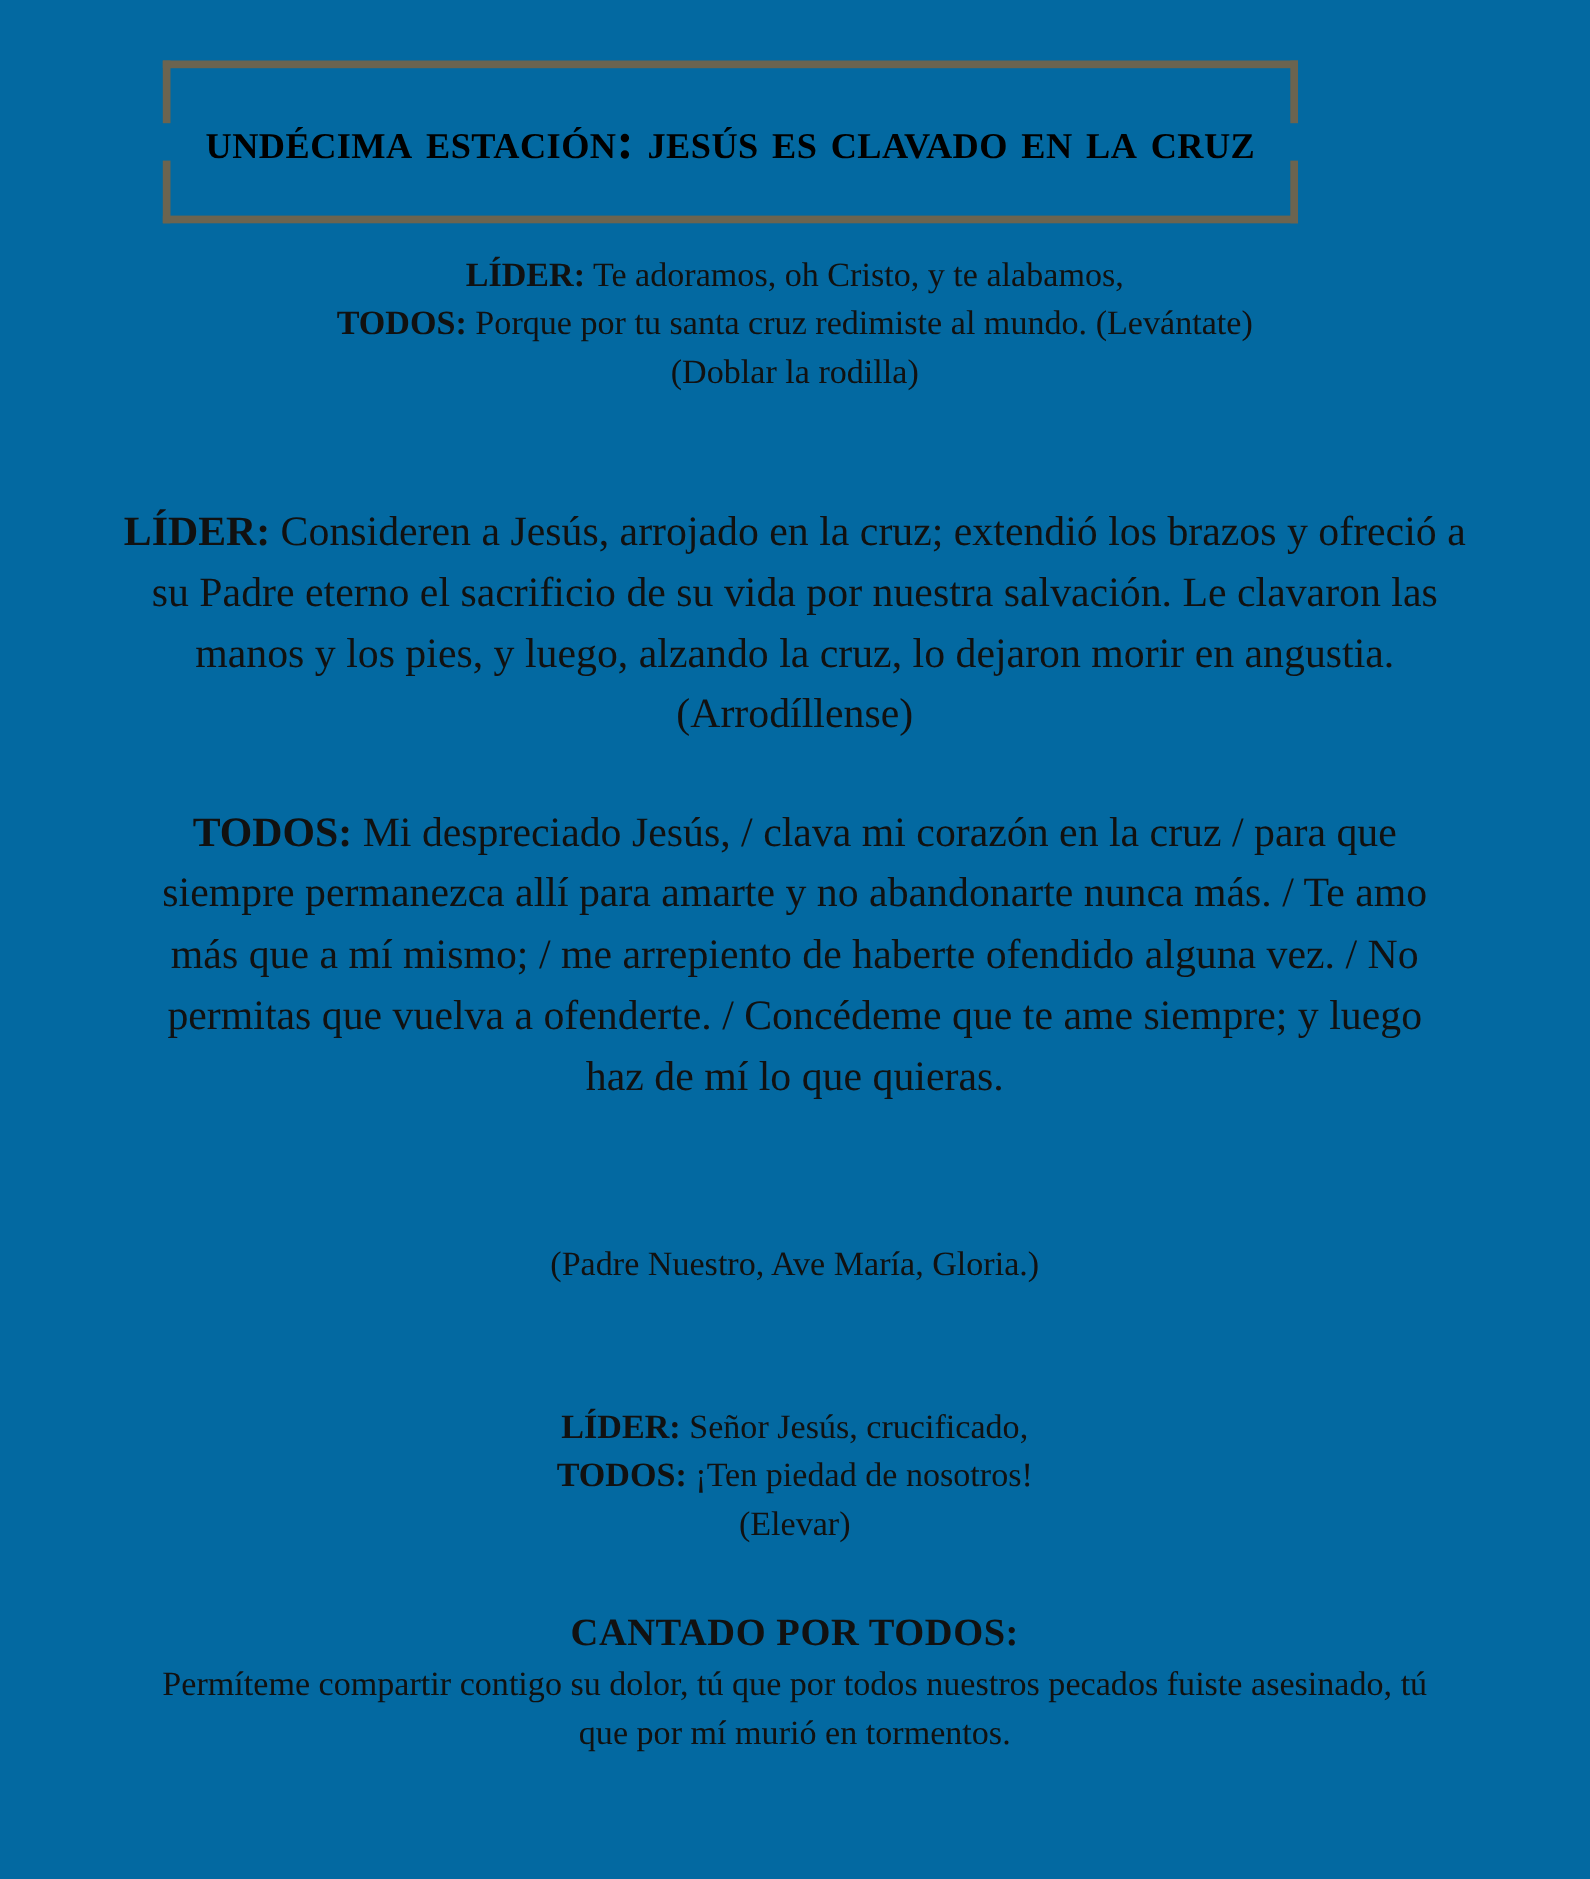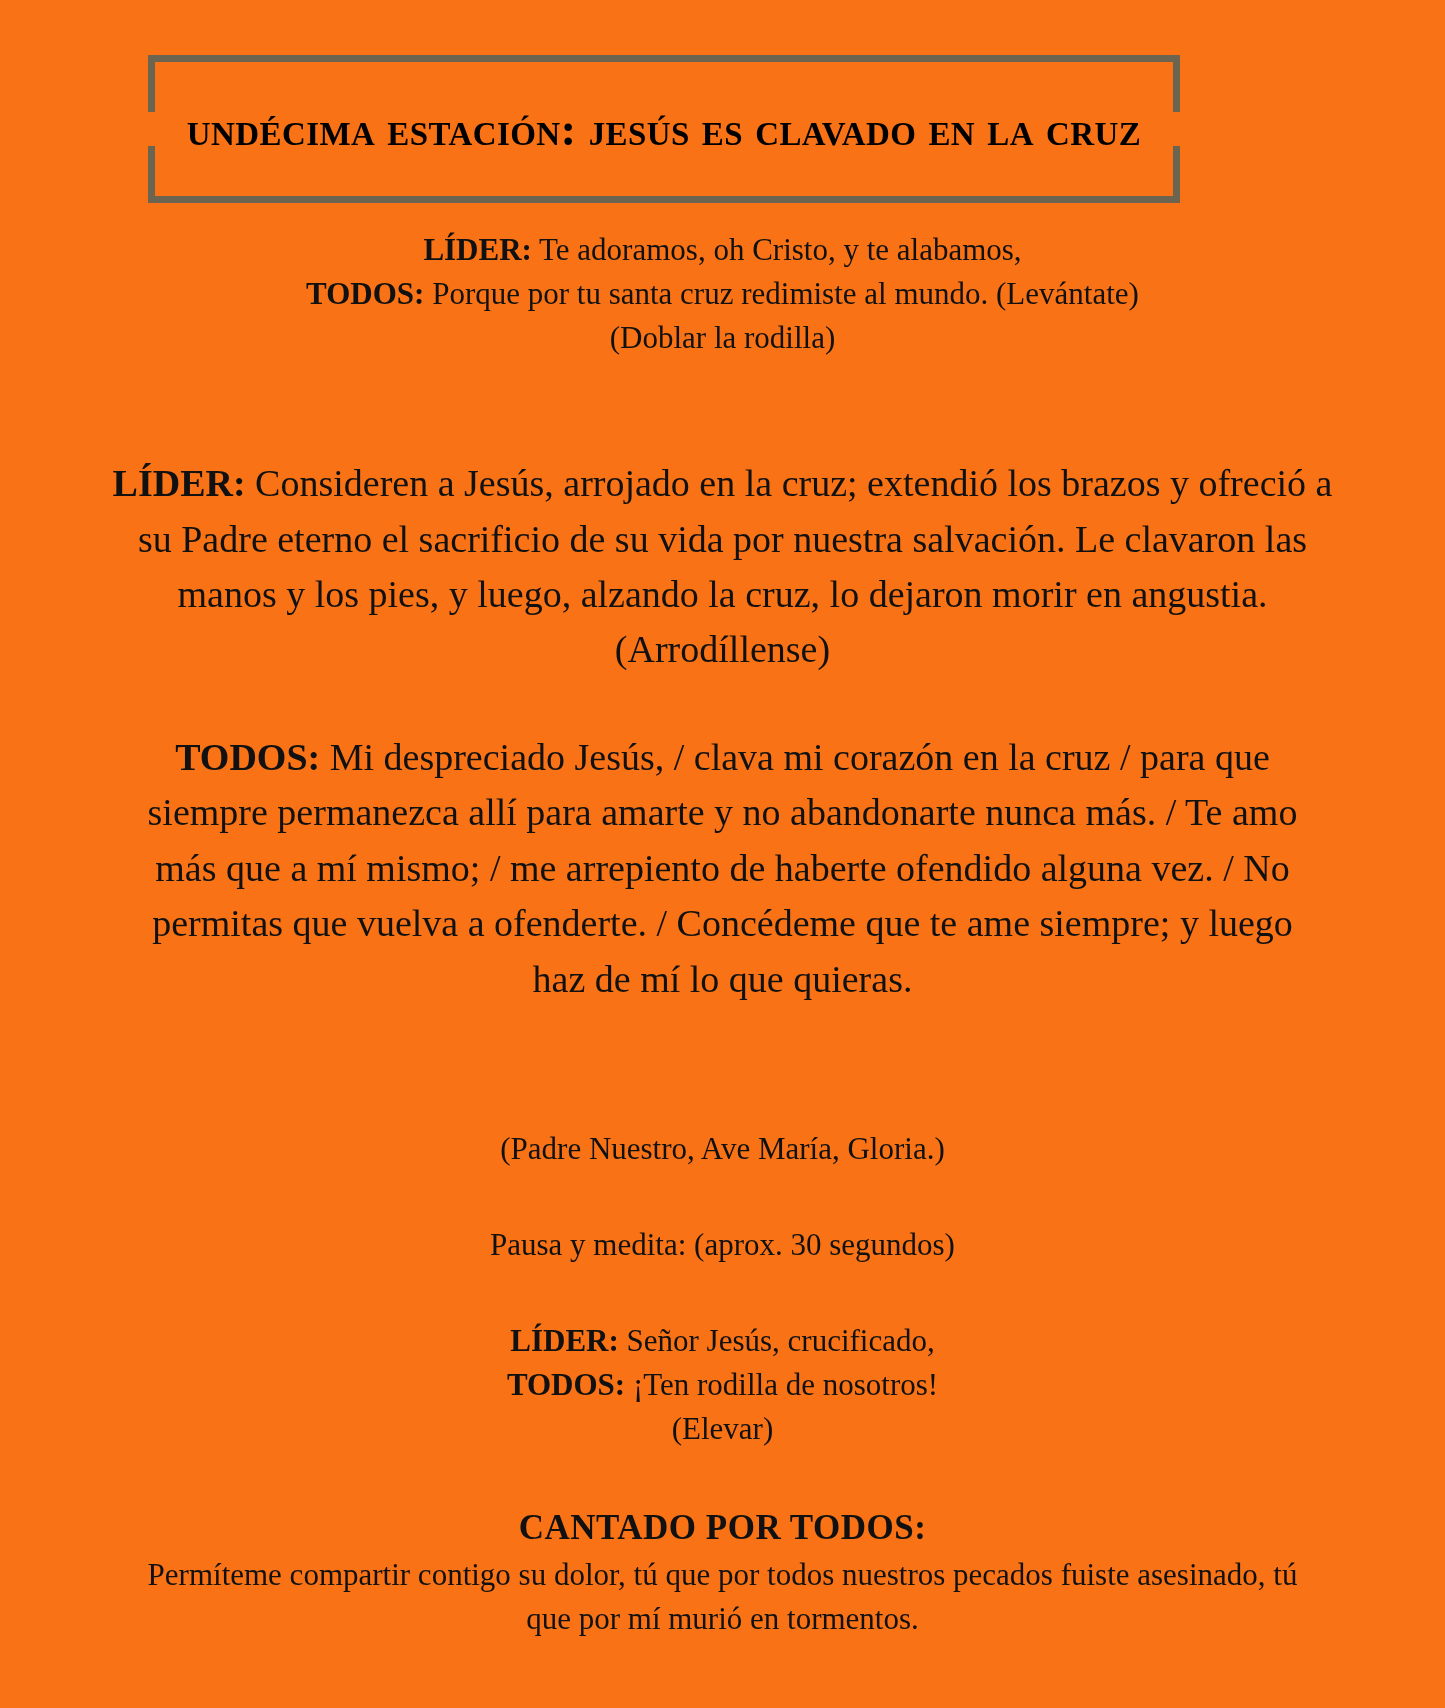--- a/index.html
+++ b/index.html
@@ -137,21 +137,21 @@
 
   .closing-heading {
     font-weight: bold;
     font-size: 35px;
     letter-spacing: 0.5px;
   }
 </style>
 </head>
 <body>
 
-<div class="page" style="background: #f97316;">
+<div class="page" style="background: #0369a1;">
 
   <div class="title-block">
     <div class="frame-line frame-top" style="background: rgb(107, 100, 80);"></div>
     <div class="frame-line frame-bottom" style="background: rgb(107, 100, 80);"></div>
     <div class="frame-line frame-left-upper" style="background: rgb(107, 100, 80);"></div>
     <div class="frame-line frame-left-lower" style="background: rgb(107, 100, 80);"></div>
     <div class="frame-line frame-right-upper" style="background: rgb(107, 100, 80);"></div>
     <div class="frame-line frame-right-lower" style="background: rgb(107, 100, 80);"></div>
     <div class="title-text">Undécima Estación: Jesús es clavado en la cruz</div>
   </div>
@@ -171,27 +171,26 @@
     <div class="gap-md"></div>
 
     <div class="blk medium para" style="color: rgb(17, 17, 17);"><span class="spk">TODOS:</span><span> Mi despreciado Jesús, / clava mi corazón en la cruz / para que siempre permanezca allí para amarte y no abandonarte nunca más. / Te amo más que a mí mismo; / me arrepiento de haberte ofendido alguna vez. / No permitas que vuelva a ofenderte. / Concédeme que te ame siempre; y luego haz de mí lo que quieras.</span></div>
 
     <div class="gap-xl"></div>
 
     <div class="blk narrow" style="color: rgb(17, 17, 17);">(Padre Nuestro, Ave María, Gloria.)</div>
 
     <div class="gap-md"></div>
 
-    <div class="blk narrow" style="color: rgb(17, 17, 17);">Pausa y medita: (aprox. 30 segundos)</div>
 
     <div class="gap-md"></div>
 
     <div class="blk narrow" style="color: rgb(17, 17, 17);">
       <div><span class="spk">LÍDER:</span><span> Señor Jesús, crucificado,</span></div>
-      <div><span class="spk">TODOS:</span><span> ¡Ten rodilla de nosotros!</span></div>
+      <div><span class="spk">TODOS:</span><span> ¡Ten piedad de nosotros!</span></div>
       <div>(Elevar)</div>
     </div>
 
     <div class="gap-md"></div>
 
     <div class="blk narrow closing-heading" style="color: rgb(17, 17, 17);">CANTADO POR TODOS:</div>
     <div class="blk medium" style="color: rgb(17, 17, 17);">Permíteme compartir contigo su dolor, tú que por todos nuestros pecados fuiste asesinado, tú que por mí murió en tormentos.</div>
 
   </div>
 </div>

